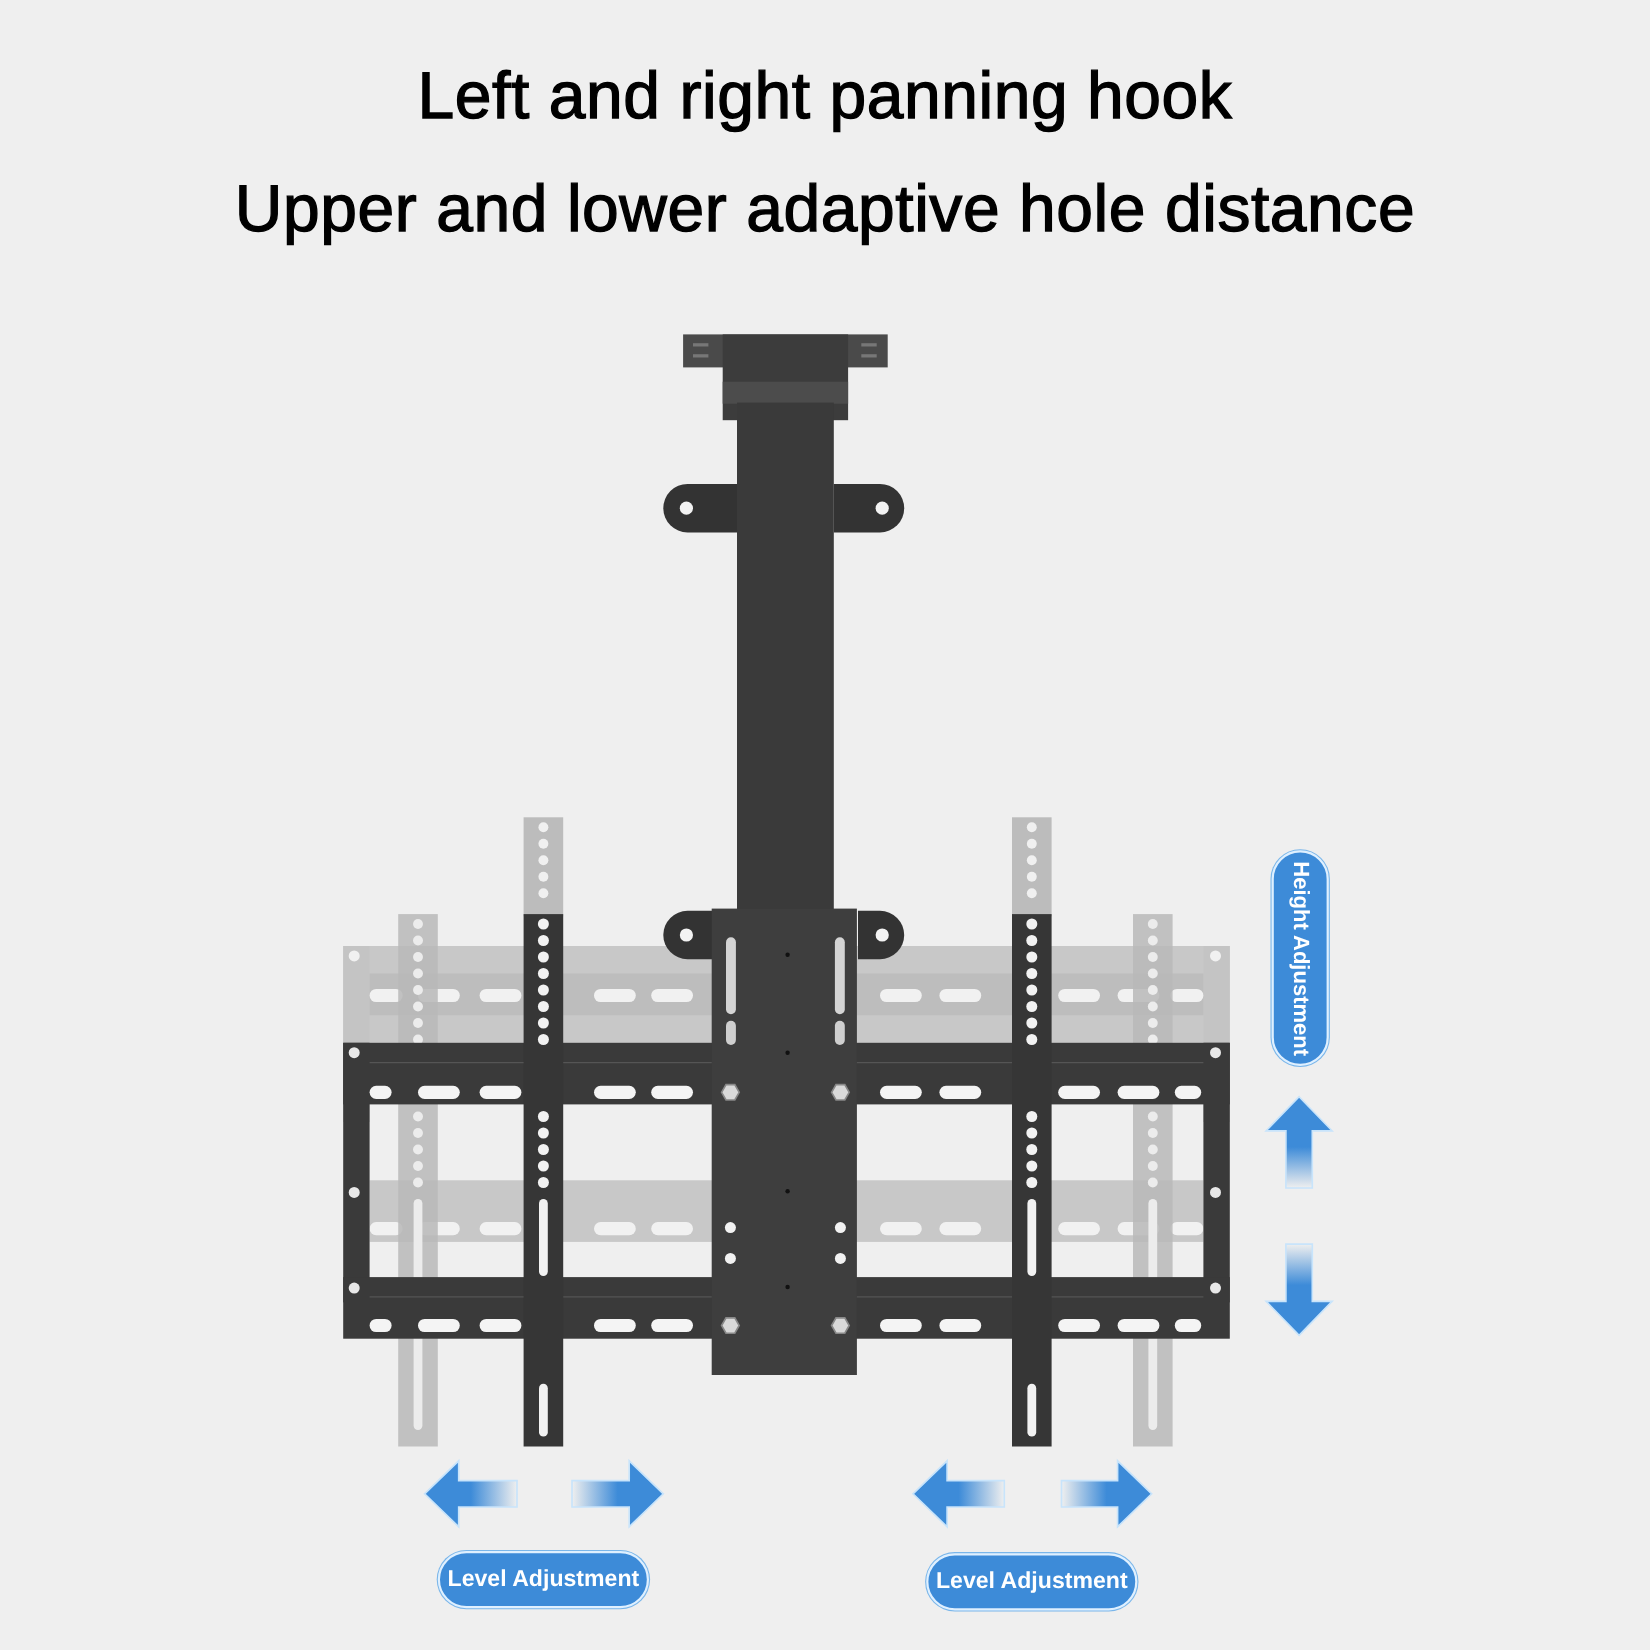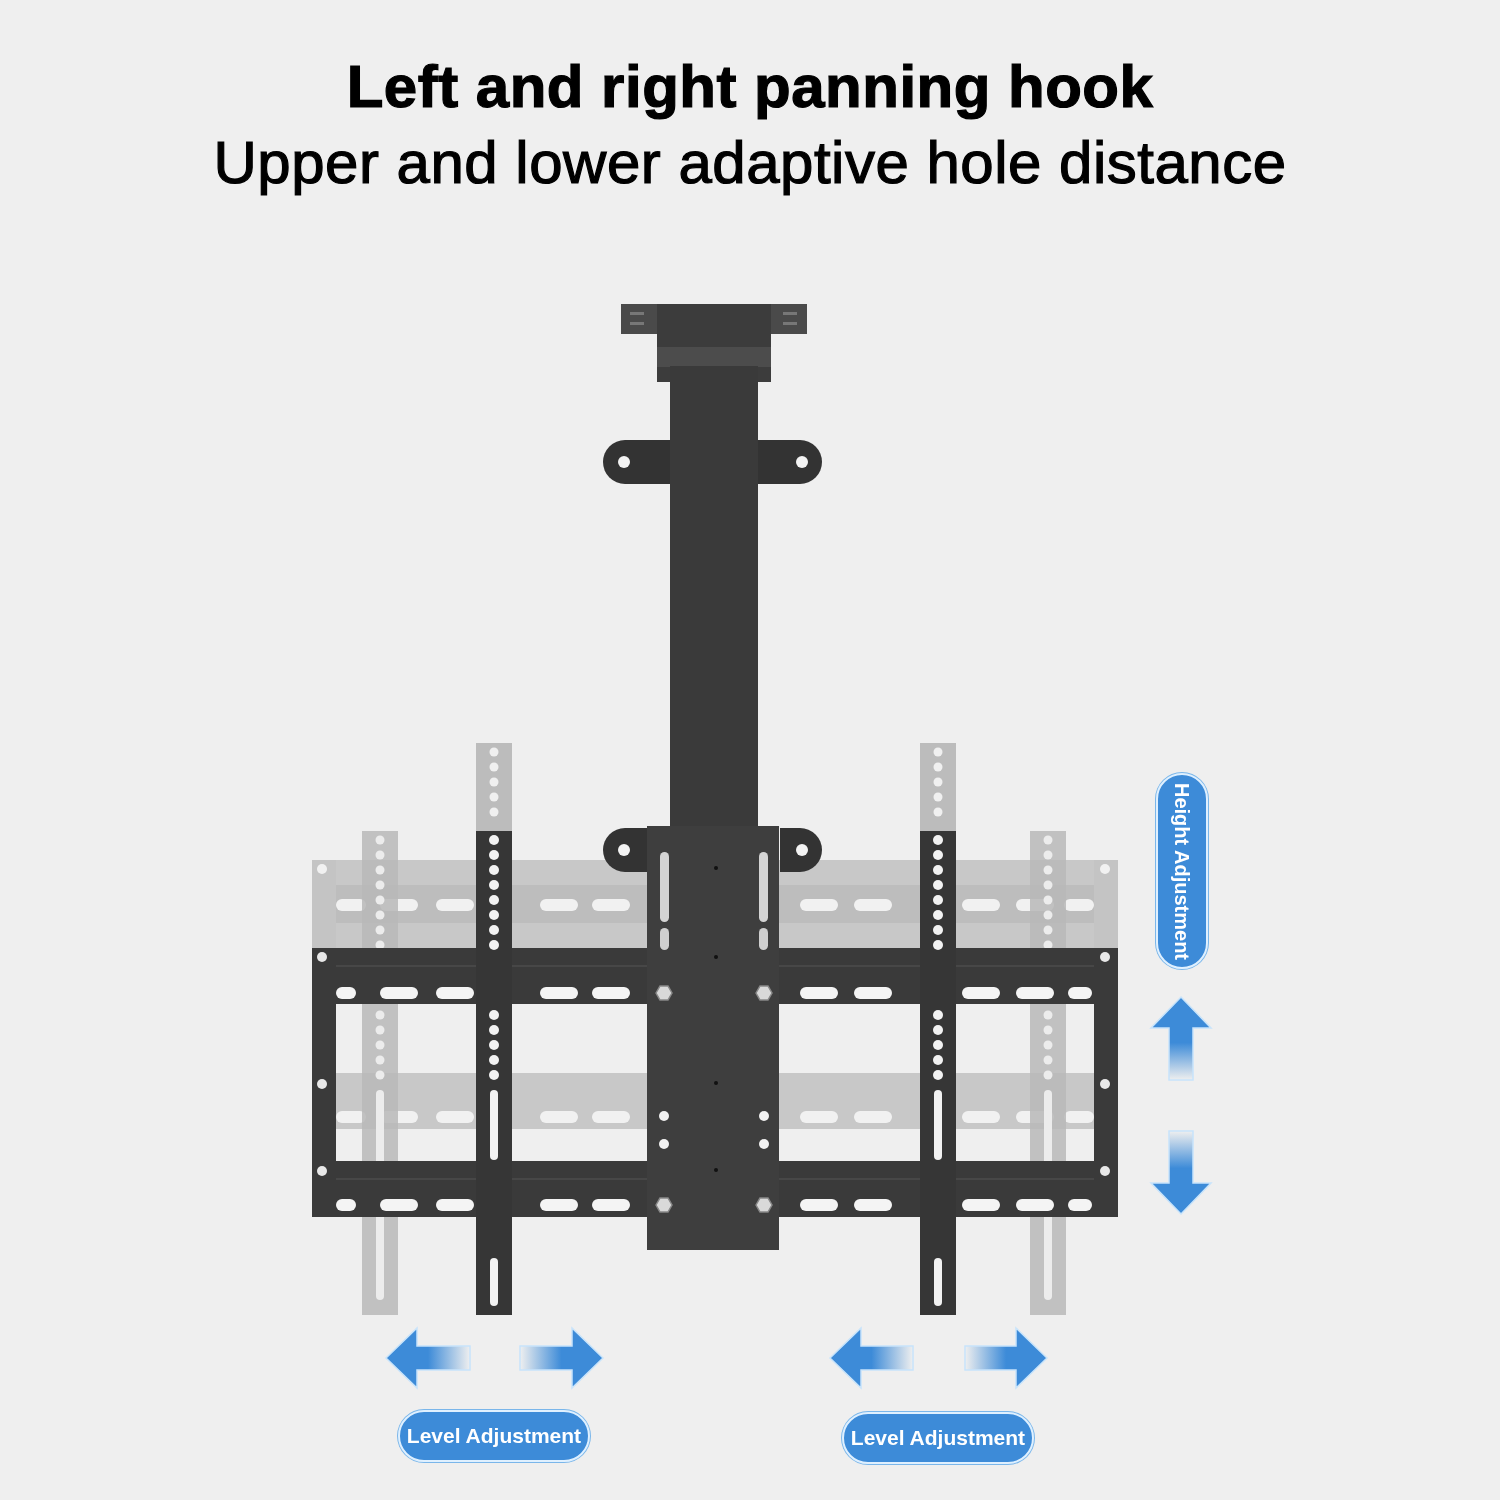--- a/index.html
+++ b/index.html
@@ -1,19 +1,19 @@
 <!DOCTYPE html>
 <html><head>
 <meta charset="utf-8">
 <style>
   html, body { margin: 0; padding: 0; }
   body { width: 1500px; height: 1500px; background: #efefef; position: relative; overflow: hidden; font-family: "Liberation Sans", sans-serif; }
   .headline { position: absolute; left: 0; width: 1500px; text-align: center; color: #000; font-family: "Liberation Sans", sans-serif; font-size: 60px; letter-spacing: 0.5px; margin: 0; font-weight: normal; -webkit-text-stroke: 1.2px #000; }
-  #title1 { top: 52px; font-weight: bold; }
-  #title2 { top: 128px; }
+  #title1 { top: 52px; }
+  #title2 { top: 155px; }
   svg#diagram { position: absolute; left: 0; top: 0; }
   .pill { position: absolute; background: #3d8bd8; color: #fff; border: 2px solid #dff0ff; box-shadow: 0 0 0 1px #7ab6ea; font-family: "Liberation Sans", sans-serif; font-weight: bold; display: flex; align-items: center; justify-content: center; white-space: nowrap; }
   .pill-h { left: 1156px; top: 773px; width: 48px; height: 192px; border-radius: 26px; }
   .pill-h span { transform: rotate(90deg); font-size: 20px; display: inline-block; }
   .pill-l1 { left: 398px; top: 1410px; width: 188px; height: 48px; border-radius: 26px; font-size: 21px; }
   .pill-l2 { left: 842px; top: 1412px; width: 188px; height: 48px; border-radius: 26px; font-size: 21px; }
 </style>
 </head>
 <body>
 

